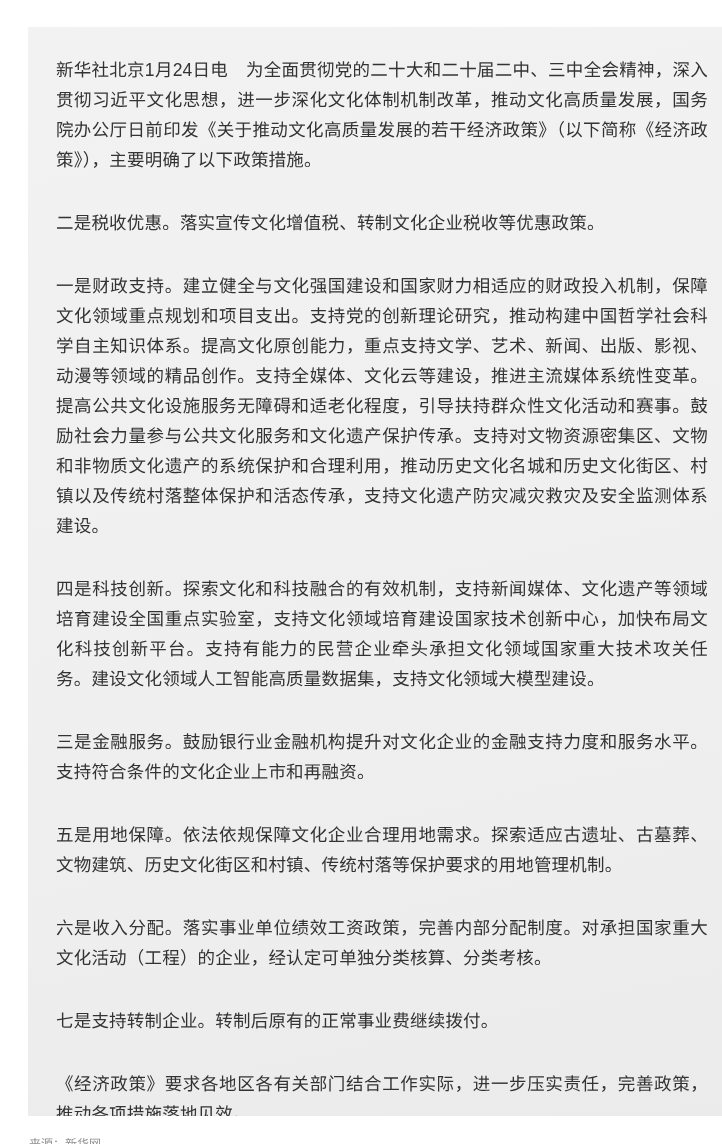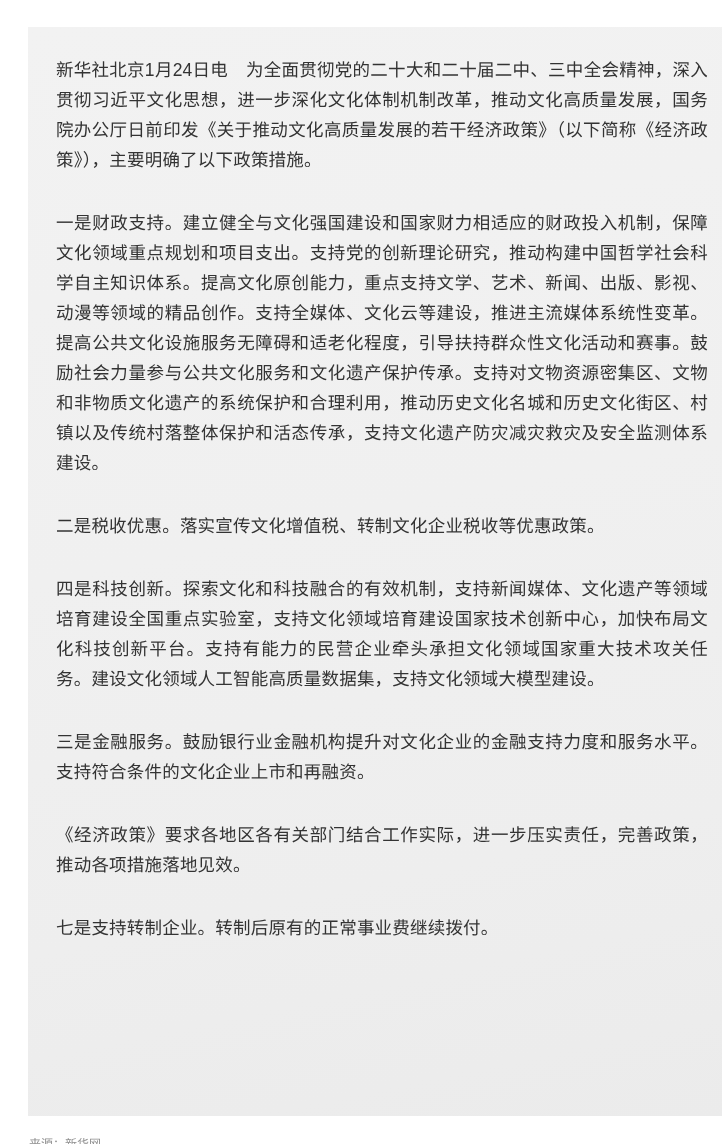--- a/index.html
+++ b/index.html
@@ -46,21 +46,23 @@
     font-size: 12px;
     line-height: 26px;
     color: var(--source-color);
   }
 </style>
 </head>
 <body>
 
 <div class="article-panel">
   <p class="para">新华社北京1月24日电　为全面贯彻党的二十大和二十届二中、三中全会精神，深入贯彻习近平文化思想，进一步深化文化体制机制改革，推动文化高质量发展，国务院办公厅日前印发《关于推动文化高质量发展的若干经济政策》（以下简称《经济政策》），主要明确了以下政策措施。</p>
+  <p class="para">二是税收优惠。落实宣传文化增值税、转制文化企业税收等优惠政策。</p>
   <p class="para">一是财政支持。建立健全与文化强国建设和国家财力相适应的财政投入机制，保障文化领域重点规划和项目支出。支持党的创新理论研究，推动构建中国哲学社会科学自主知识体系。提高文化原创能力，重点支持文学、艺术、新闻、出版、影视、动漫等领域的精品创作。支持全媒体、文化云等建设，推进主流媒体系统性变革。提高公共文化设施服务无障碍和适老化程度，引导扶持群众性文化活动和赛事。鼓励社会力量参与公共文化服务和文化遗产保护传承。支持对文物资源密集区、文物和非物质文化遗产的系统保护和合理利用，推动历史文化名城和历史文化街区、村镇以及传统村落整体保护和活态传承，支持文化遗产防灾减灾救灾及安全监测体系建设。</p>
-  <p class="para">二是税收优惠。落实宣传文化增值税、转制文化企业税收等优惠政策。</p>
   <p class="para">四是科技创新。探索文化和科技融合的有效机制，支持新闻媒体、文化遗产等领域培育建设全国重点实验室，支持文化领域培育建设国家技术创新中心，加快布局文化科技创新平台。支持有能力的民营企业牵头承担文化领域国家重大技术攻关任务。建设文化领域人工智能高质量数据集，支持文化领域大模型建设。</p>
   <p class="para">三是金融服务。鼓励银行业金融机构提升对文化企业的金融支持力度和服务水平。支持符合条件的文化企业上市和再融资。</p>
+  <p class="para">五是用地保障。依法依规保障文化企业合理用地需求。探索适应古遗址、古墓葬、文物建筑、历史文化街区和村镇、传统村落等保护要求的用地管理机制。</p>
+  <p class="para">六是收入分配。落实事业单位绩效工资政策，完善内部分配制度。对承担国家重大文化活动（工程）的企业，经认定可单独分类核算、分类考核。</p>
+  <p class="para">七是支持转制企业。转制后原有的正常事业费继续拨付。</p>
   <p class="para">《经济政策》要求各地区各有关部门结合工作实际，进一步压实责任，完善政策，推动各项措施落地见效。</p>
-  <p class="para">七是支持转制企业。转制后原有的正常事业费继续拨付。</p>
 </div>
 
 <div class="source-line">来源：新华网</div>
 
 </body></html>

